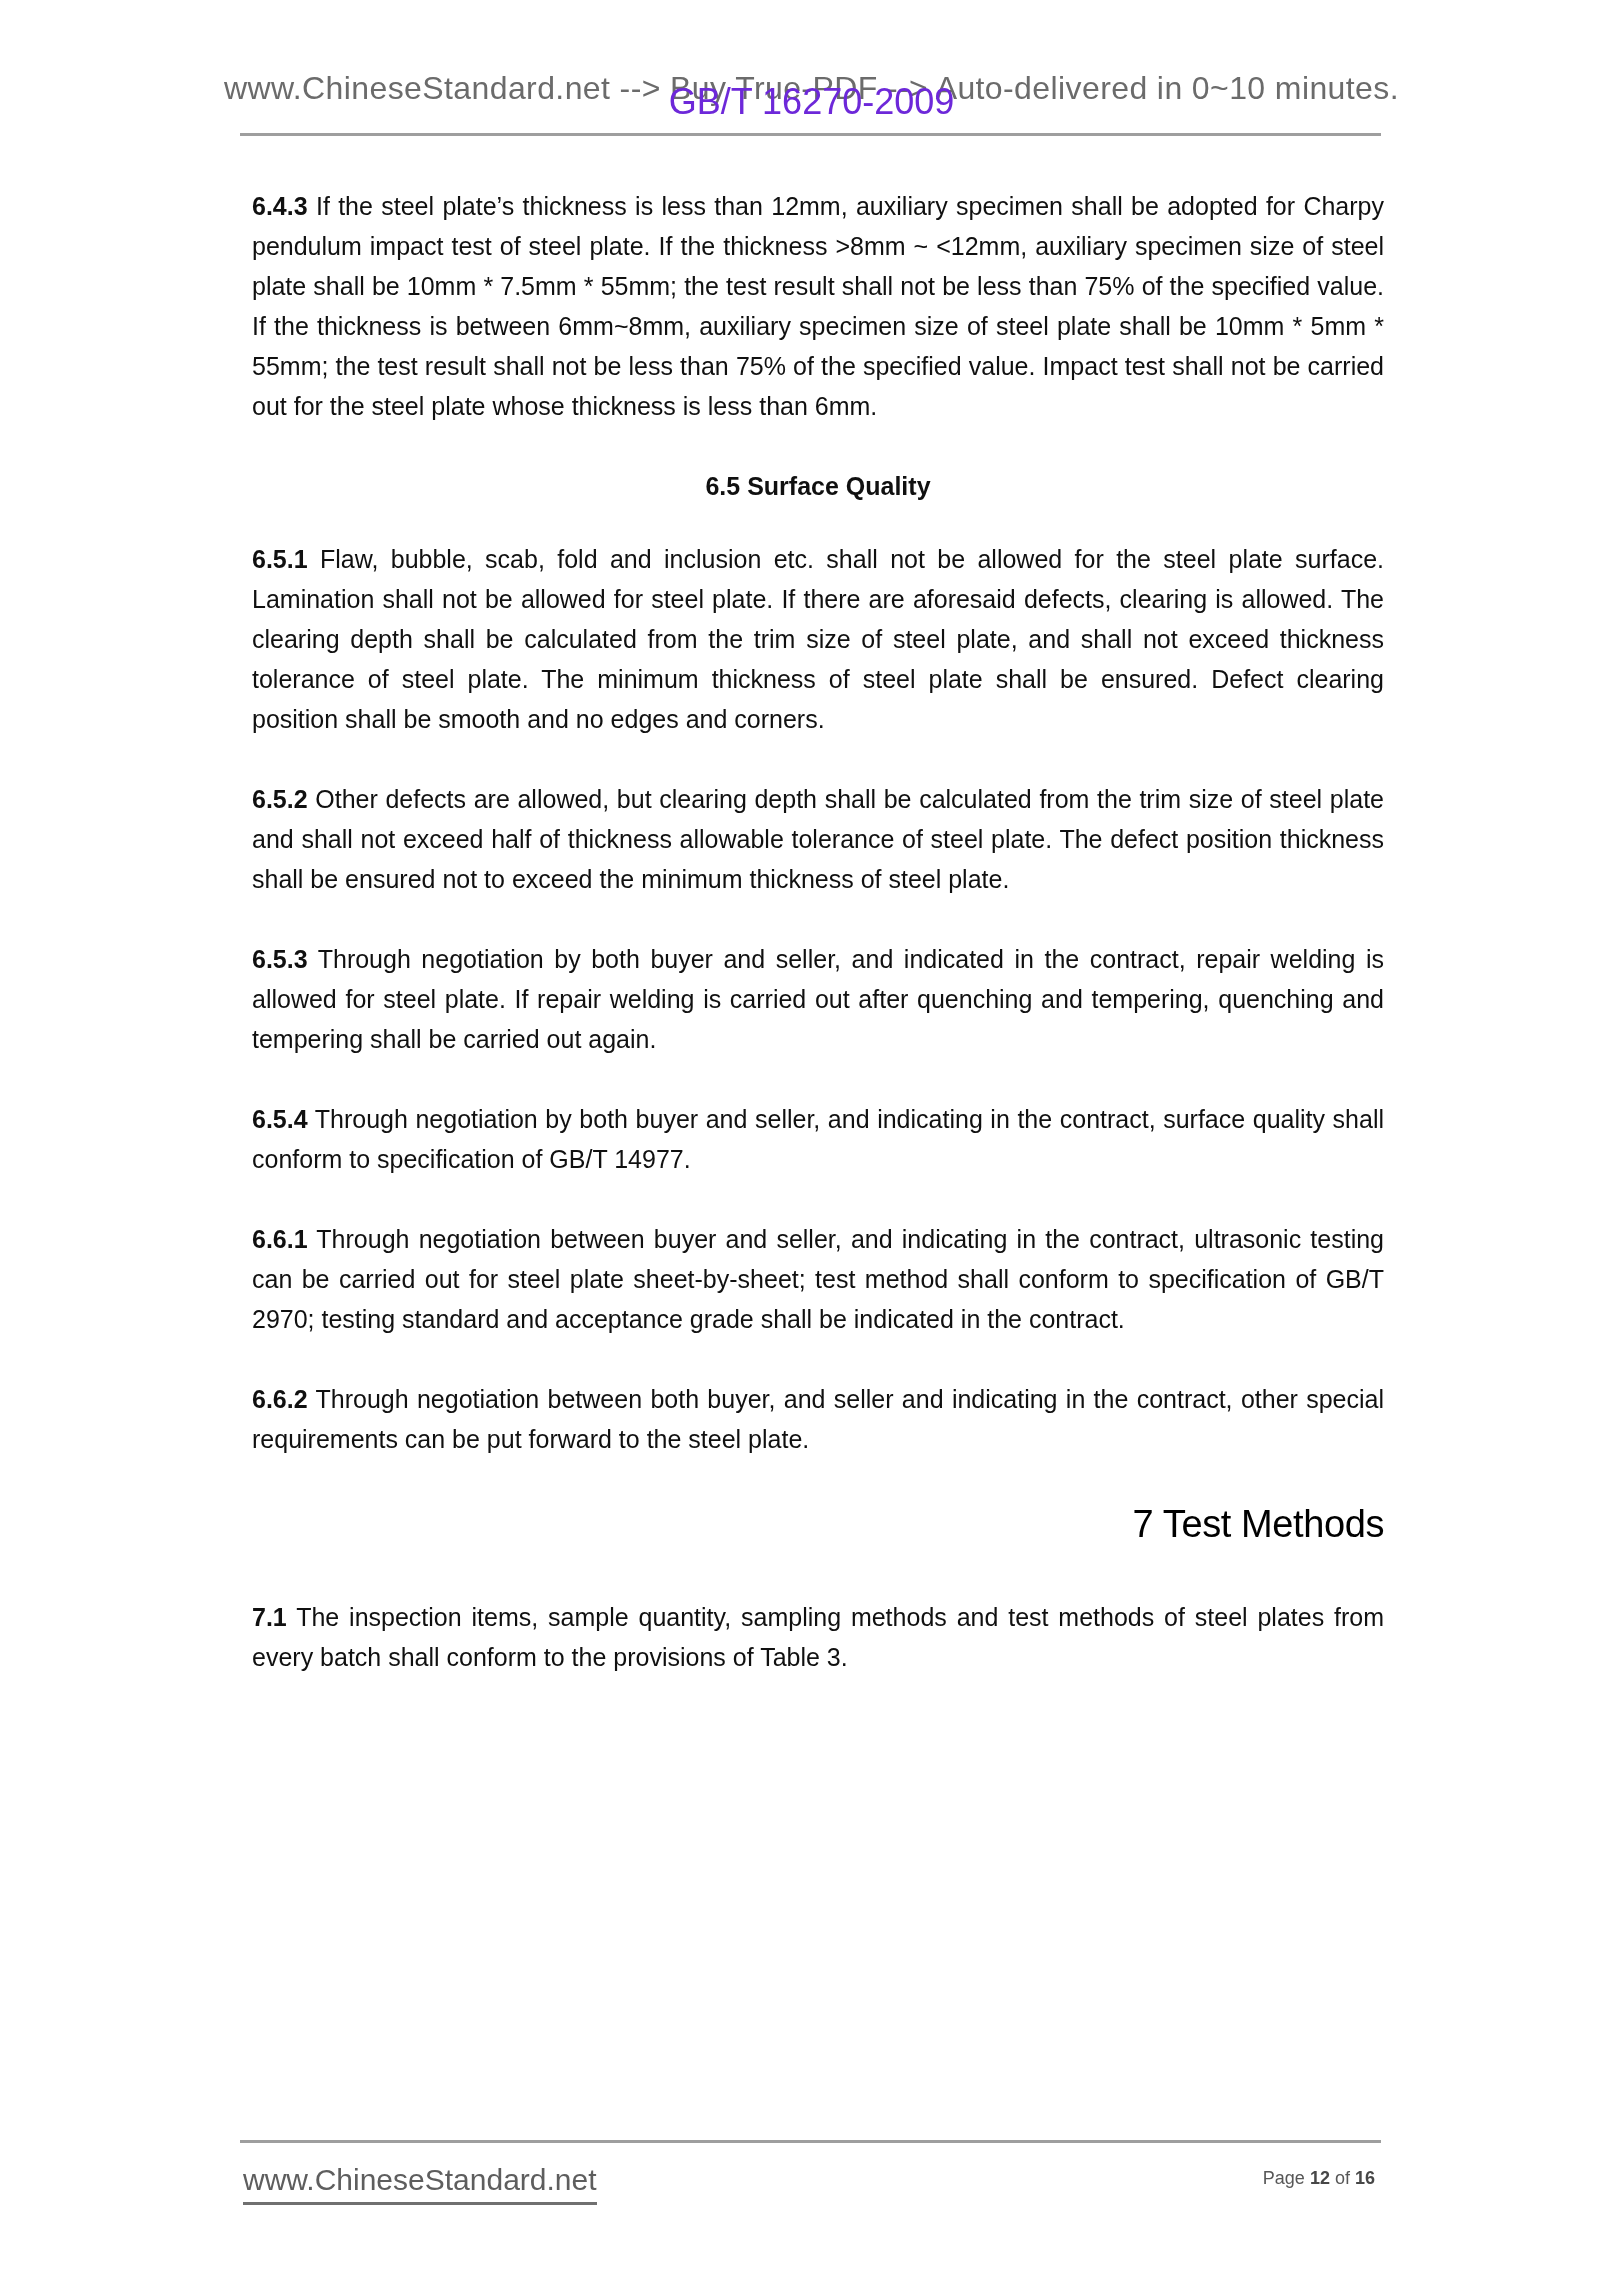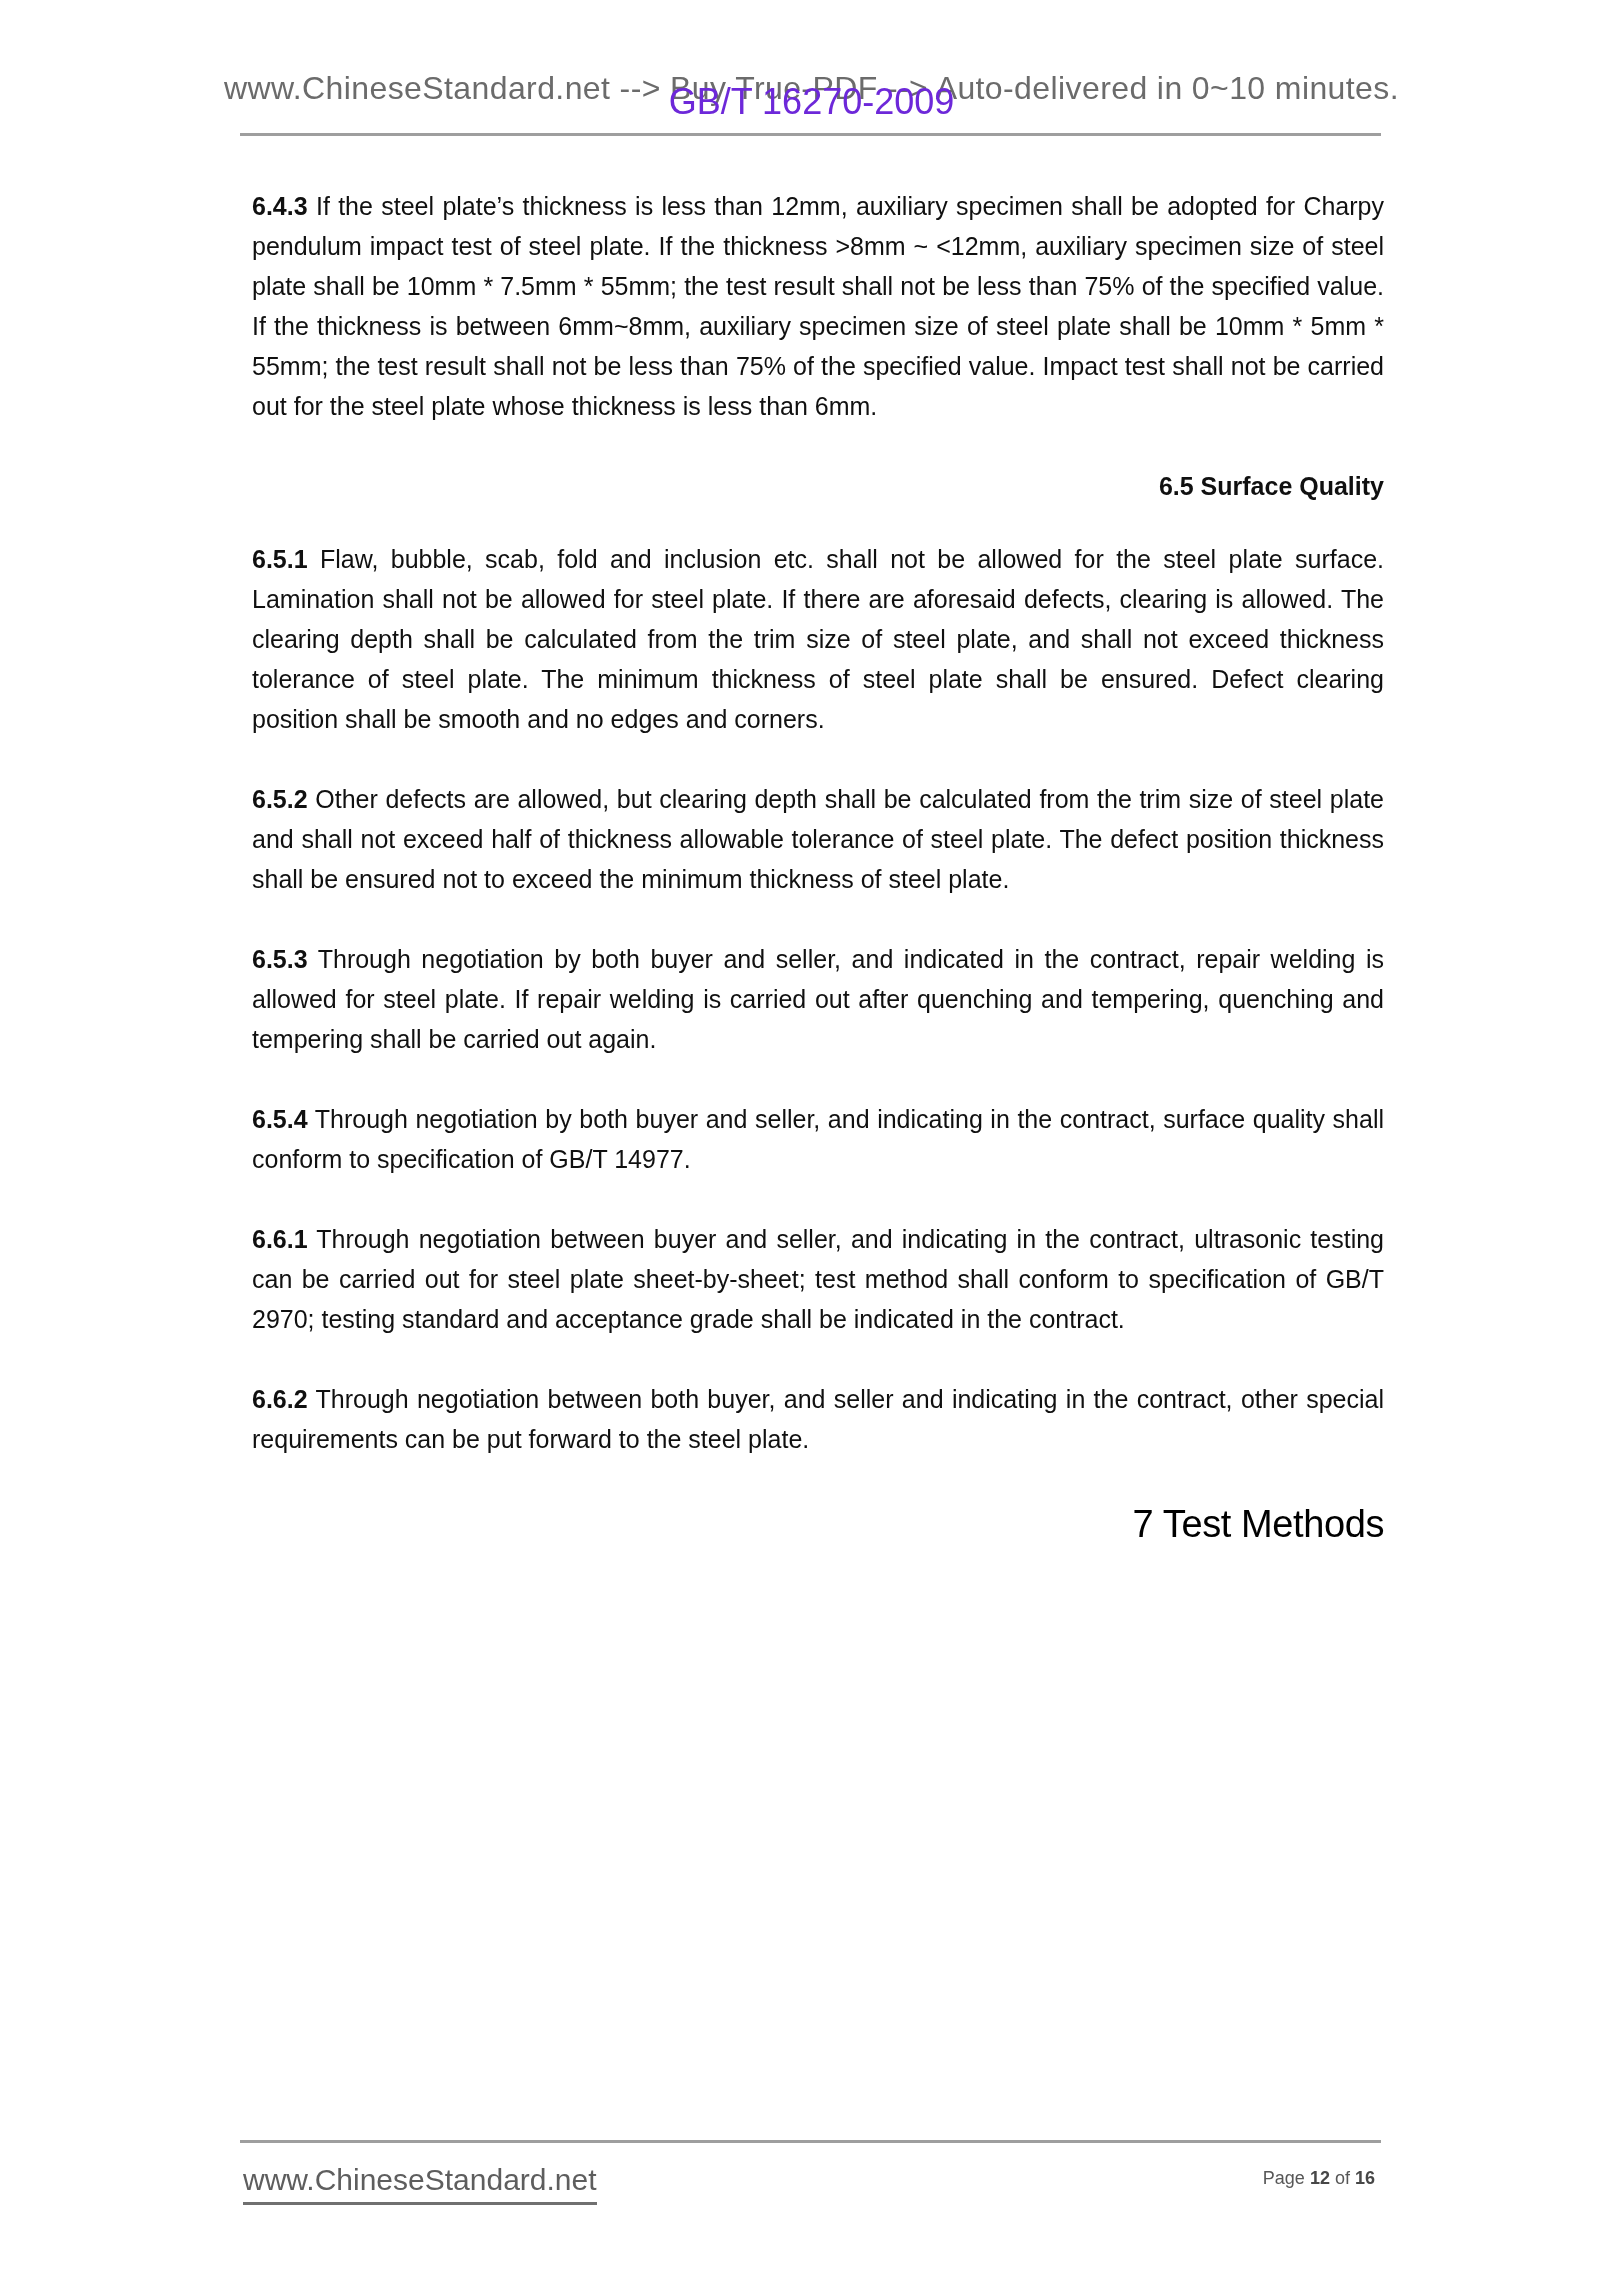--- a/index.html
+++ b/index.html
@@ -50,21 +50,21 @@
     line-height:40px;
     color:#101010;
     text-align:justify;
   }
   .content p  { margin:0 0 40px 0; }
   .content p b.num { font-weight:bold; }
   .content h2 {
     font-size:25px;
     line-height:40px;
     font-weight:bold;
-    text-align:right;
+    text-align:center;
     margin:13.3px 0 33px 0;
     color:#101010;
   }
   .content h1 {
     font-size:38px;
     line-height:50px;
     font-weight:400;
     letter-spacing:-0.4px;
     text-align:right;
     margin:15px 0 48px 0;
@@ -115,20 +115,21 @@
   <div class="content" id="content">
       <p><b class="num">6.4.3</b> <span>If the steel plate’s thickness is less than 12mm, auxiliary specimen shall be adopted for Charpy pendulum impact test of steel plate. If the thickness &gt;8mm ~ &lt;12mm, auxiliary specimen size of steel plate shall be 10mm * 7.5mm * 55mm; the test result shall not be less than 75% of the specified value. If the thickness is between 6mm~8mm, auxiliary specimen size of steel plate shall be 10mm * 5mm * 55mm; the test result shall not be less than 75% of the specified value. Impact test shall not be carried out for the steel plate whose thickness is less than 6mm.</span></p>
       <h2>6.5 Surface Quality</h2>
       <p><b class="num">6.5.1</b> <span>Flaw, bubble, scab, fold and inclusion etc. shall not be allowed for the steel plate surface. Lamination shall not be allowed for steel plate. If there are aforesaid defects, clearing is allowed. The clearing depth shall be calculated from the trim size of steel plate, and shall not exceed thickness tolerance of steel plate. The minimum thickness of steel plate shall be ensured. Defect clearing position shall be smooth and no edges and corners.</span></p>
       <p><b class="num">6.5.2</b> <span>Other defects are allowed, but clearing depth shall be calculated from the trim size of steel plate and shall not exceed half of thickness allowable tolerance of steel plate. The defect position thickness shall be ensured not to exceed the minimum thickness of steel plate.</span></p>
       <p><b class="num">6.5.3</b> <span>Through negotiation by both buyer and seller, and indicated in the contract, repair welding is allowed for steel plate. If repair welding is carried out after quenching and tempering, quenching and tempering shall be carried out again.</span></p>
       <p><b class="num">6.5.4</b> <span>Through negotiation by both buyer and seller, and indicating in the contract, surface quality shall conform to specification of GB/T 14977.</span></p>
       <p><b class="num">6.6.1</b> <span>Through negotiation between buyer and seller, and indicating in the contract, ultrasonic testing can be carried out for steel plate sheet-by-sheet; test method shall conform to specification of GB/T 2970; testing standard and acceptance grade shall be indicated in the contract.</span></p>
       <p><b class="num">6.6.2</b> <span>Through negotiation between both buyer, and seller and indicating in the contract, other special requirements can be put forward to the steel plate.</span></p>
       <h1>7 Test Methods</h1>
+      <p><b class="num">7.1</b> <span>The inspection items, sample quantity, sampling methods and test methods of steel plates from every batch shall conform to the provisions of Table 3.</span></p>
     </div>
 
   <div class="ftr-rule"></div>
 
   <div class="footer-row">
     <a class="ftr-link" href="#">www.ChineseStandard.net</a>
     <div class="ftr-page">
       <span>Page</span>
       <b>12</b>
       <span>of</span>

